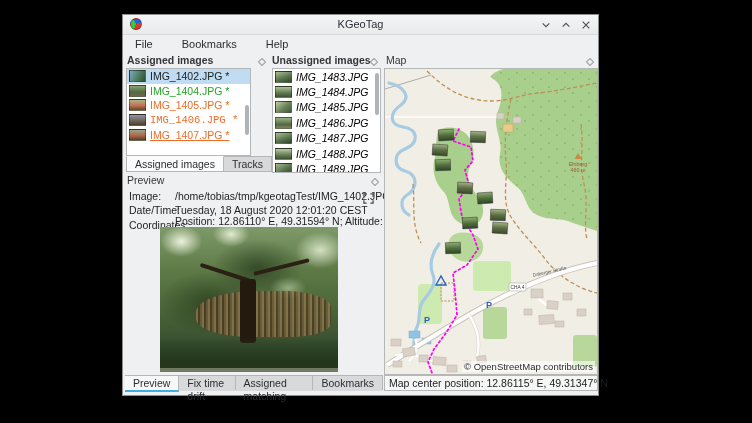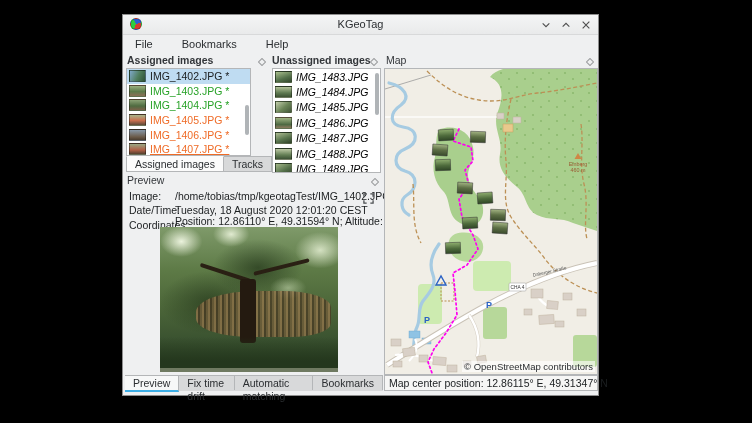--- a/index.html
+++ b/index.html
@@ -128,34 +128,30 @@
             <rect x="1.5" y="1.5" width="5" height="5" transform="rotate(45 4 4)" fill="none" stroke="#9a9c9e" stroke-width="1"></rect>
           </svg>
       </span>
     </div>
     <div class="listbox" style="left:3px;top:53px;width:125px;height:88px;">
       <div class="lrow selected">
         <span class="thumb t-a0"></span>
         <span style="color: rgb(27, 30, 32);">IMG_1402.JPG *</span>
       </div>
       <div class="lrow">
-        <span class="thumb t-a1"></span>
-        <span style="color: rgb(40, 162, 40);">IMG_1403.JPG *</span>
-      </div>
-      <div class="lrow">
         <span class="thumb t-a2"></span>
         <span style="color: rgb(40, 162, 40);">IMG_1404.JPG *</span>
       </div>
       <div class="lrow">
         <span class="thumb t-a3"></span>
         <span style="color: rgb(239, 108, 40);">IMG_1405.JPG *</span>
       </div>
       <div class="lrow">
         <span class="thumb t-a4"></span>
-        <span style="color: rgb(239, 108, 40);">IMG_1406.JPG *</span>
+        <span style="color: rgb(239, 108, 40); font-family: Liberation Mono, monospace;">IMG_1406.JPG *</span>
       </div>
       <div class="lrow">
         <span class="thumb t-a5"></span>
         <span style="color: rgb(239, 108, 40); text-decoration: underline;">IMG_1407.JPG *</span>
       </div>
       <div class="scroll-thumb" style="right:1px;top:36px;height:30px;"></div>
     </div>
     <div class="tabbar" style="left:3px;top:141px;">
       <span class="tab active">Assigned images</span>
       <span class="tab">Tracks</span>
@@ -231,21 +227,21 @@
       <div class="branch1"></div>
       <div class="branch2"></div>
       <div class="fringe"></div>
       <div class="trunk"></div>
       <div class="bush"></div>
       <div class="groundlight"></div>
     </div>
     <div class="btabbar">
       <span class="btab active">Preview</span>
       <span class="btab">Fix time drift</span>
-      <span class="btab">Automatic matching</span>
+      <span class="btab">Assigned matching</span>
       <span class="btab">Bookmarks</span>
     </div>
 
     <div class="dock-head" style="left:263px;top:39px;width:210px;font-weight:normal;">
       <span>Map</span>
       <span class="float-ic">
         <svg width="8" height="8" viewBox="0 0 8 8">
             <rect x="1.5" y="1.5" width="5" height="5" transform="rotate(45 4 4)" fill="none" stroke="#9a9c9e" stroke-width="1"></rect>
           </svg>
       </span>

